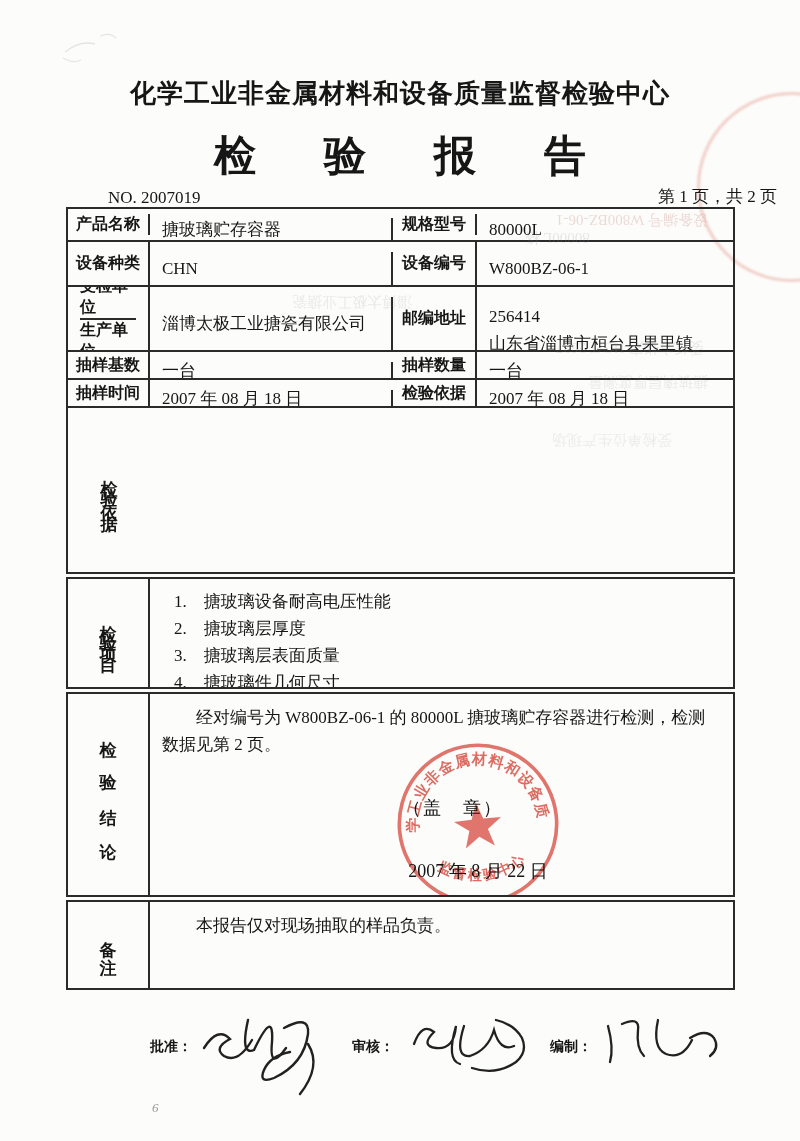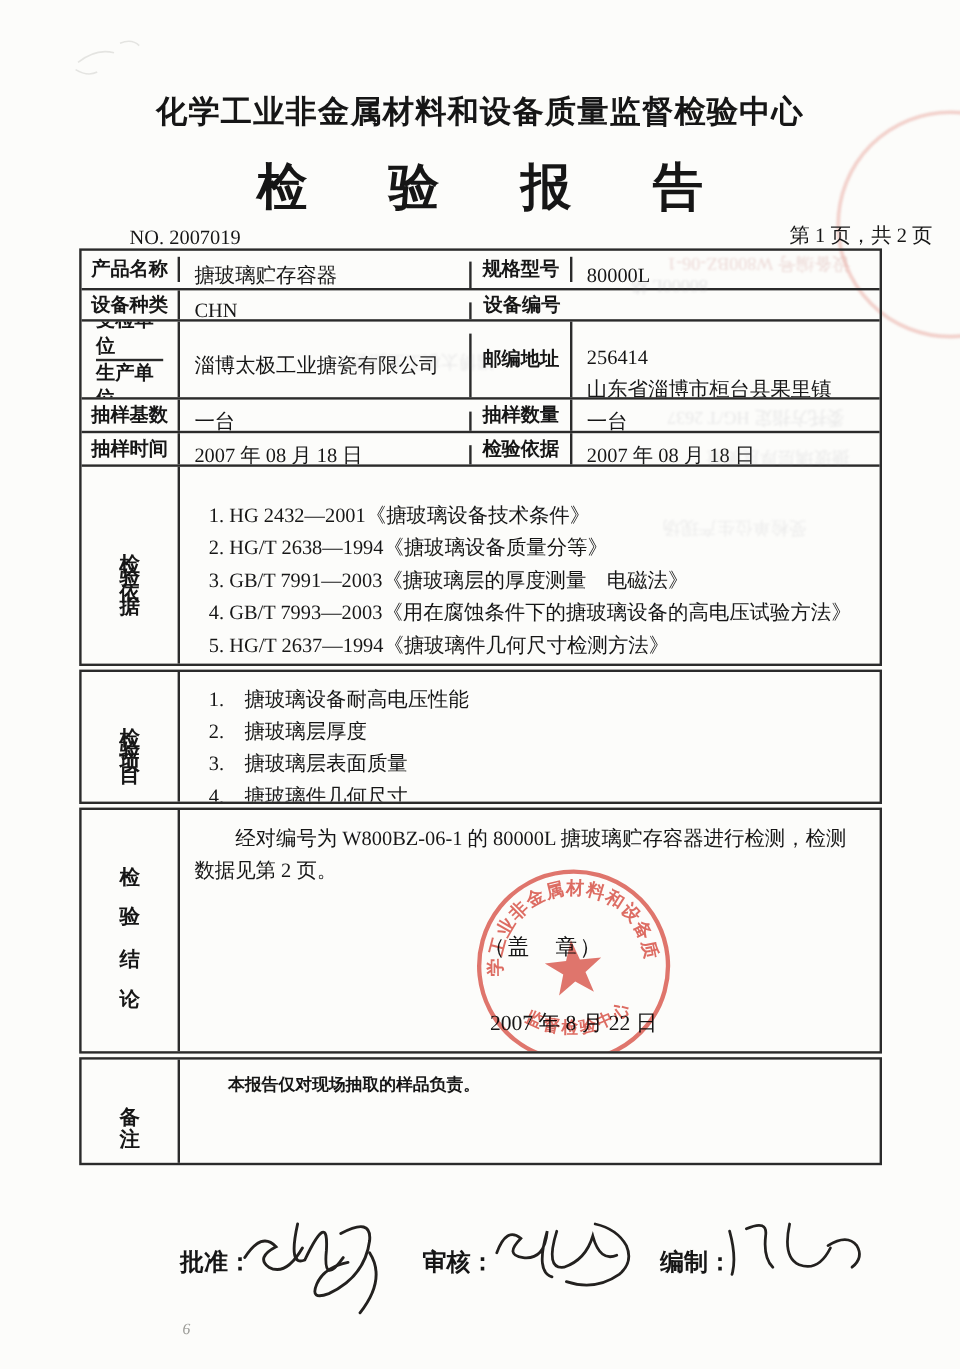--- a/index.html
+++ b/index.html
@@ -61,25 +61,25 @@
   .list > div { line-height: 27px; }
 
   
   .concl-text { padding: 10px 20px 0 12px; text-indent: 2em; font-size: 17px; line-height: 27px; }
   .stamp-note { position: absolute; left: 238px; top: 102px; width: 130px; text-align: center; font-size: 18px; letter-spacing: 2px; }
   .concl-date { position: absolute; left: 228px; top: 165px; width: 200px; text-align: center; font-size: 18px; }
   .seal { position: absolute; left: 240px; top: 42px; width: 176px; height: 176px;
           transform: rotate(-6deg); mix-blend-mode: multiply; opacity: .92; }
 
   
-  .remark-text { padding: 12px 20px 0 12px; text-indent: 2em; font-size: 14px; font-weight: bold; }
+  .remark-text { padding: 12px 20px 0 12px; text-indent: 2em; font-size: 17px; }
 
   
   .sig-row { position: absolute; top: 1002px; left: 0; width: 800px; height: 110px; }
-  .sig-label { position: absolute; top: 36px; font-size: 20px;
+  .sig-label { position: absolute; top: 36px; font-size: 14px;
                font-family: "Liberation Sans", "DejaVu Sans", sans-serif; font-weight: 600; }
   .sig-svg { position: absolute; }
   .footer-mark { position: absolute; top: 1100px; left: 152px; font-size: 13px; color: #9a9a96; font-style: italic; }
 
   
   .bleed {
     position: absolute; transform: scale(-1,-1); color: #8d8d96;
     filter: blur(.7px); font-size: 15px; white-space: nowrap; pointer-events: none;
   }
   .bleed.red { color: #c98b85; }
@@ -107,24 +107,25 @@
 </div>
 
 <div class="tbl" style="top:207px;">
   <div class="block">
     <div class="row" style="height:33px;align-items:center;">
       <div class="cell c1 lbl">产品名称</div>
       <div class="cell c2 val">搪玻璃贮存容器</div>
       <div class="cell c3 lbl">规格型号</div>
       <div class="cell c4 val">80000L</div>
     </div>
-    <div class="row" style="height:26px;">
+    <div class="row" style="height:45px;">
       <div class="cell c1 lbl">设备种类</div>
       <div class="cell c2 val">CHN</div>
       <div class="cell c3 lbl">设备编号</div>
+      <div class="cell c4 val">W800BZ-06-1</div>
     </div>
     <div class="row" style="height:65px;">
       <div class="cell c1 stack lbl">
         <div>受检单位</div>
         <div>生产单位</div>
       </div>
       <div class="cell c2 val">淄博太极工业搪瓷有限公司</div>
       <div class="cell c3 lbl">邮编地址</div>
       <div class="cell c4 val two-line">
         <div>256414</div>
@@ -139,29 +140,20 @@
     </div>
     <div class="row" style="height:28px;">
       <div class="cell c1 lbl">抽样时间</div>
       <div class="cell c2 val">2007 年 08 月 18 日</div>
       <div class="cell c3 lbl">检验依据</div>
       <div class="cell c4 val">2007 年 08 月 18 日</div>
     </div>
     <div class="row" style="height:164px;">
       <div class="cell c1">
         <span class="vlabel" style="letter-spacing:12px;">检验依据</span>
-      </div>
-      <div class="cell c4 content-cell">
-        <div class="list" style="padding-top:27px;">
-          <div>1. HG 2432—2001《搪玻璃设备技术条件》</div>
-          <div>2. HG/T 2638—1994《搪玻璃设备质量分等》</div>
-          <div>3. GB/T 7991—2003《搪玻璃层的厚度测量　电磁法》</div>
-          <div>4. GB/T 7993—2003《用在腐蚀条件下的搪玻璃设备的高电压试验方法》</div>
-          <div>5. HG/T 2637—1994《搪玻璃件几何尺寸检测方法》</div>
-        </div>
       </div>
     </div>
   </div>
 
   <div class="block" style="height:112px;">
     <div class="row" style="height:108px;">
       <div class="cell c1">
         <span class="vlabel" style="letter-spacing:11px;">检验项目</span>
       </div>
       <div class="cell c4 content-cell">

